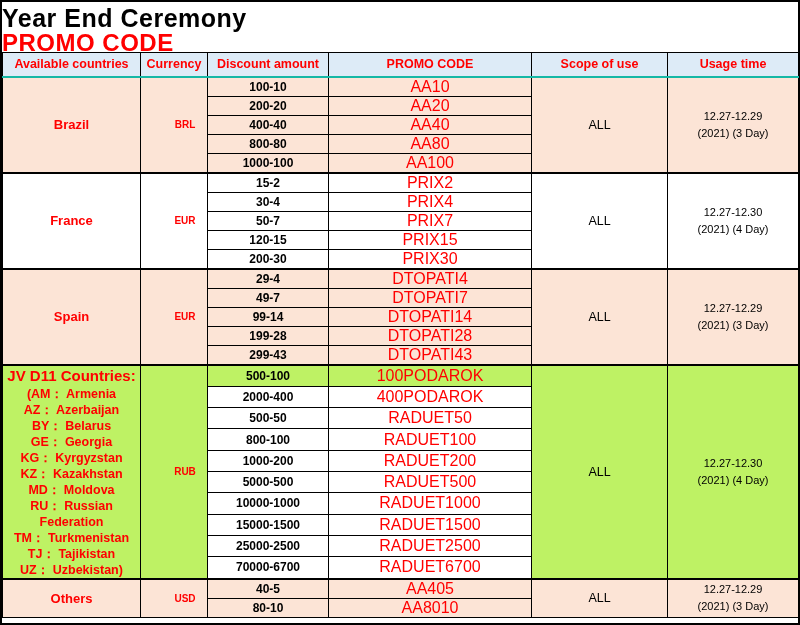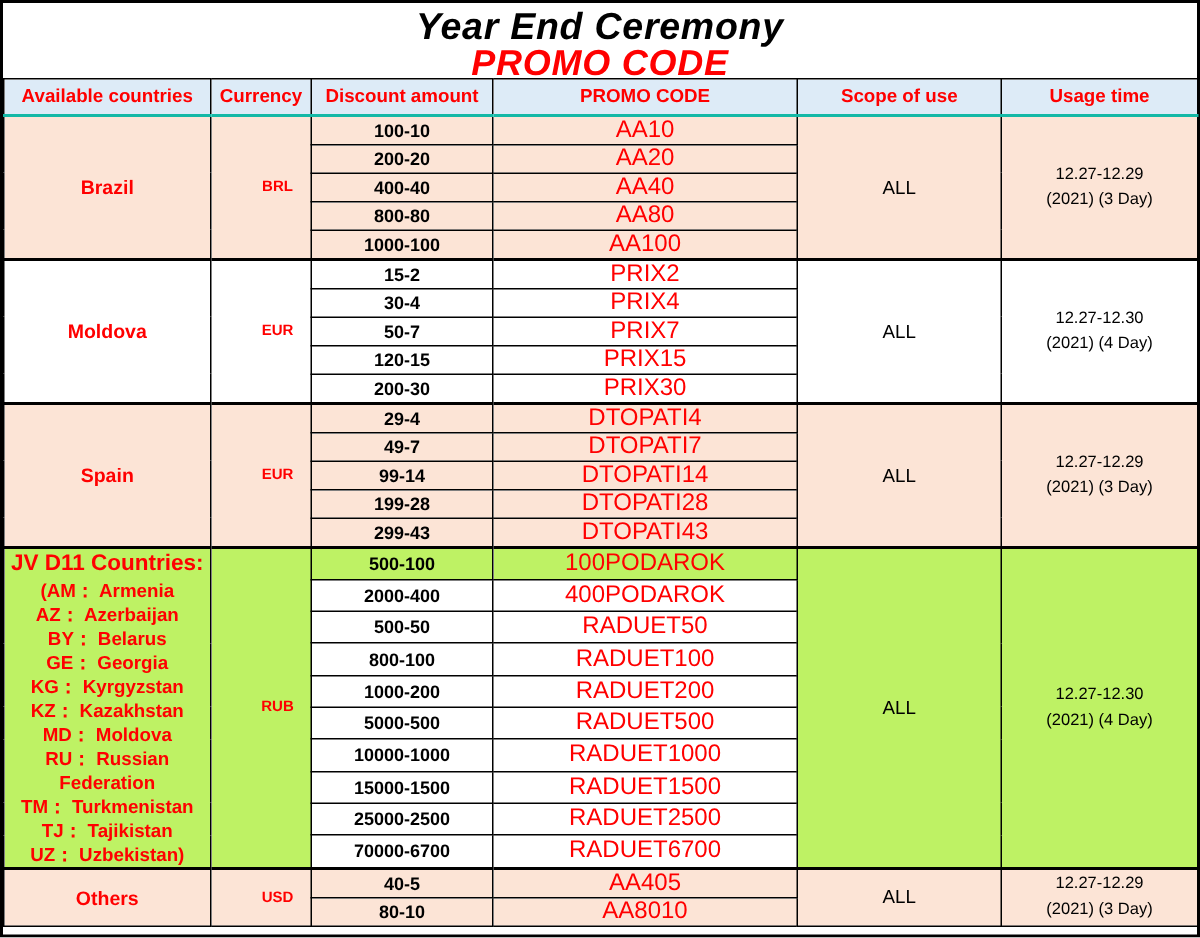--- a/index.html
+++ b/index.html
@@ -7,21 +7,21 @@
   body {
     width: 800px; height: 625px;
     font-family: "Liberation Sans", sans-serif;
     background: #ffffff;
     overflow: hidden;
   }
   .sheet {
     width: 800px; height: 625px;
     border: 2px solid #000;
   }
-  .title-wrap { height: 50px; text-align: center; font-style: italic; }
+  .title-wrap { height: 50px; text-align: left; }
   .page-title {
     font-size: 25px; font-weight: bold; color: #000;
     line-height: 27px; padding-top: 3px; letter-spacing: 0.5px;
   }
   .page-subtitle {
     font-size: 24px; font-weight: bold; color: #ff0000;
     line-height: 21px; letter-spacing: 0.5px;
   }
   table {
     width: 100%;
@@ -118,21 +118,21 @@
         <tr style="background-color: rgb(252, 228, 214);">
           <td class="discount-amount-cell">800-80</td>
           <td class="promo-code-cell">AA80</td>
         </tr>
         <tr style="background-color: rgb(252, 228, 214);">
           <td class="discount-amount-cell">1000-100</td>
           <td class="promo-code-cell">AA100</td>
         </tr>
         <tr class="group-start" style="background-color: rgb(255, 255, 255);">
           <td class="country-cell" rowspan="5">
-            <div class="country-name">Moldova</div>
+            <div class="country-name">France</div>
           </td>
           <td class="currency-cell" rowspan="5">EUR</td>
           <td class="discount-amount-cell">15-2</td>
           <td class="promo-code-cell">PRIX2</td>
           <td class="scope-cell" rowspan="5">ALL</td>
           <td class="usage-time-cell" rowspan="5">12.27-12.30
 (2021) (4 Day)</td>
         </tr>
         <tr style="background-color: rgb(255, 255, 255);">
           <td class="discount-amount-cell">30-4</td>

